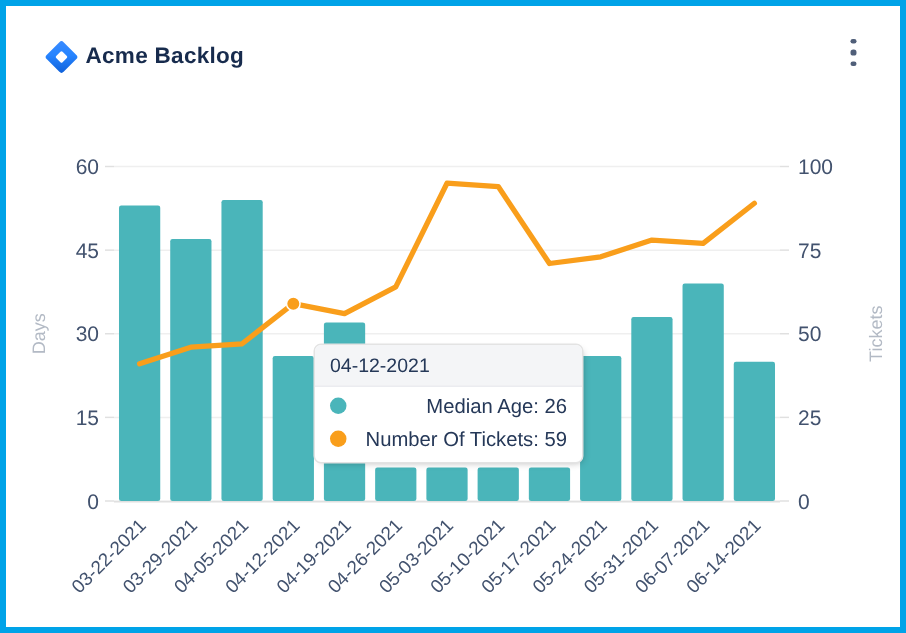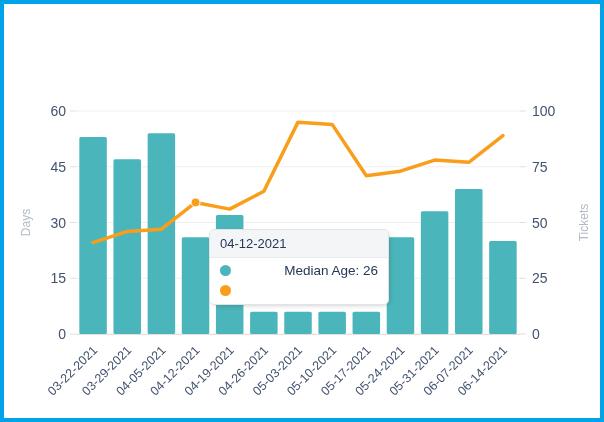--- a/index.html
+++ b/index.html
@@ -51,20 +51,32 @@
     padding:5px 10px 2px 10px;font-size:13.5px;justify-content:space-between;
   }
   .tooltip .tt-row:last-child{padding-bottom:8px;}
   .tt-dot{width:11px;height:11px;border-radius:50%;flex:0 0 auto;}
 </style>
 </head>
 <body>
 
 <div class="card">
 
+  <div class="hdr">
+    <div class="logo">
+      <span class="dmd"></span>
+      <span class="hole"></span>
+    </div>
+    <div class="title">Acme Backlog</div>
+    <button class="kebab" title="">
+      <i></i>
+        <i></i>
+        <i></i>
+    </button>
+  </div>
 
   <svg class="chart" width="596" height="414" viewBox="0 0 596 414" aria-hidden="false">
       <line x1="72" y1="330" x2="516" y2="330" stroke="#efefef" stroke-width="1"></line>
       <line x1="66" y1="330" x2="72" y2="330" stroke="#e0e0e0" stroke-width="1"></line>
       <text x="62" y="335" text-anchor="end" font-size="14" fill="#42526e">0</text>
       <line x1="72" y1="274.25" x2="516" y2="274.25" stroke="#efefef" stroke-width="1"></line>
       <line x1="66" y1="274.25" x2="72" y2="274.25" stroke="#e0e0e0" stroke-width="1"></line>
       <text x="62" y="279.25" text-anchor="end" font-size="14" fill="#42526e">15</text>
       <line x1="72" y1="218.5" x2="516" y2="218.5" stroke="#efefef" stroke-width="1"></line>
       <line x1="66" y1="218.5" x2="72" y2="218.5" stroke="#e0e0e0" stroke-width="1"></line>
@@ -119,16 +131,17 @@
     </svg>
 
   <div class="tooltip">
     <div class="tt-head">04-12-2021</div>
     <div class="tt-row">
       <span class="tt-dot" style="background: rgb(74, 181, 186);"></span>
       <span>Median Age: 26</span>
     </div>
     <div class="tt-row">
       <span class="tt-dot" style="background: rgb(249, 158, 27);"></span>
+      <span>Number Of Tickets: 59</span>
     </div>
   </div>
 
 </div>
 
 </body></html>

